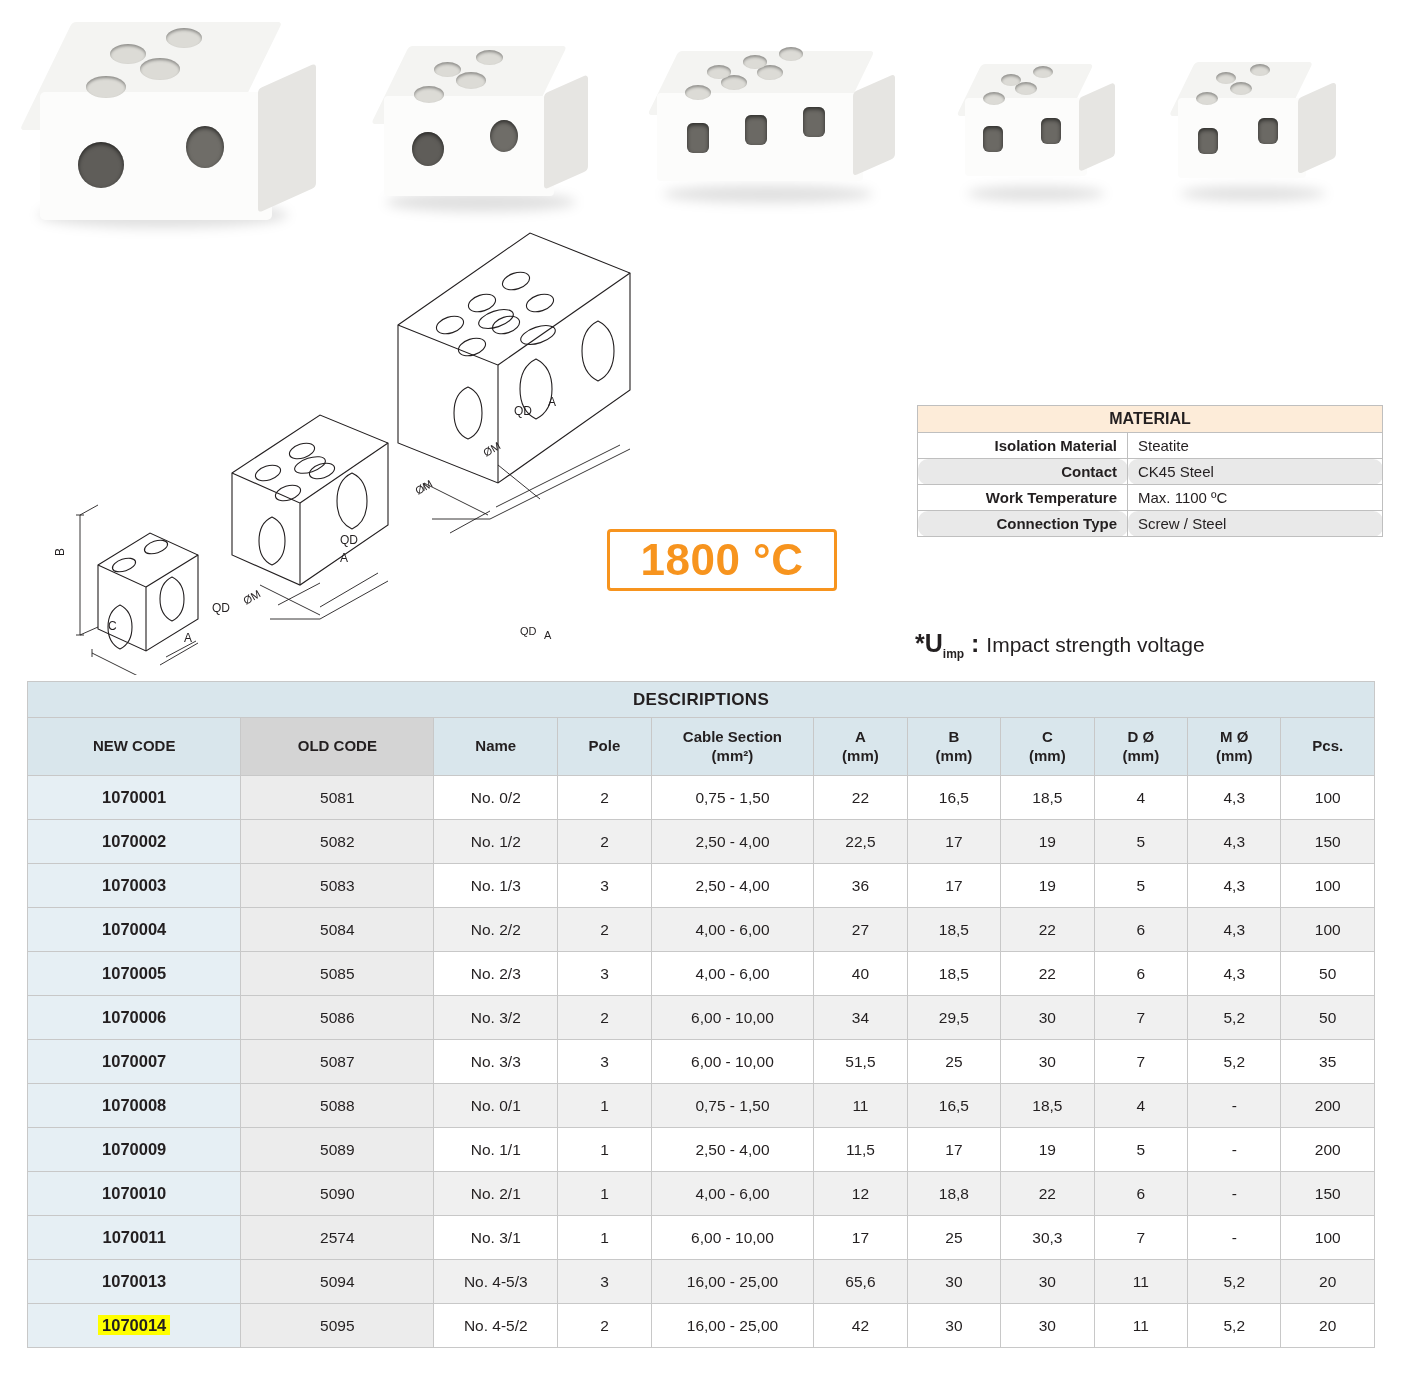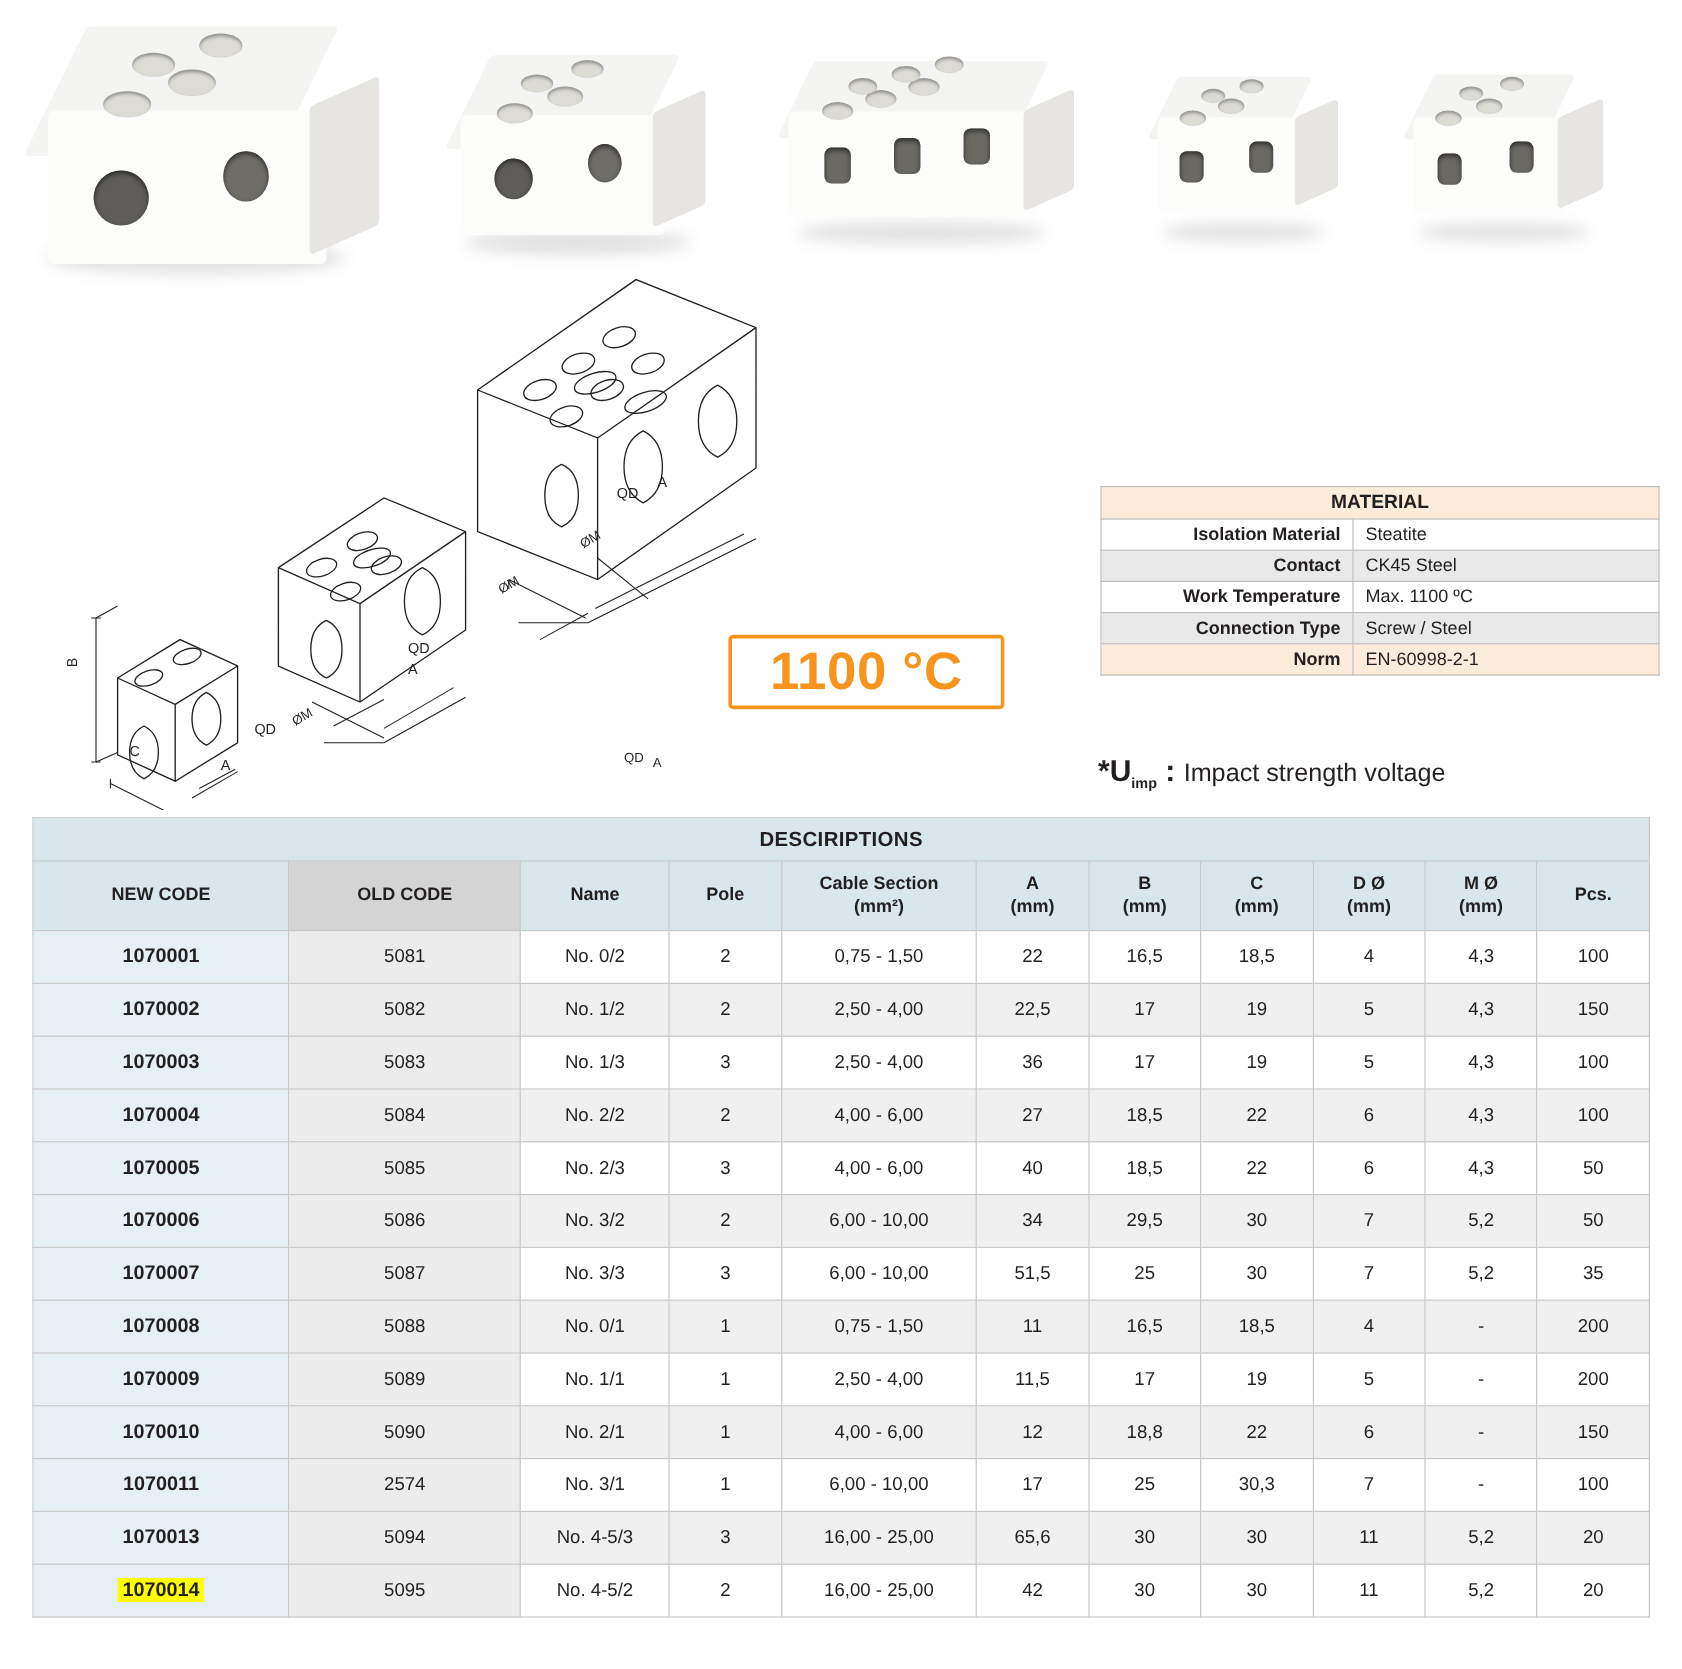--- a/index.html
+++ b/index.html
@@ -74,21 +74,21 @@
     padding: 4px 10px;
     height: 18px;
   }
   .material .hdr {
     background: #fdecd9;
     text-align: center;
     font-weight: bold;
     font-size: 16px;
   }
   .material .lbl { font-weight: bold; width: 210px; text-align: right; }
-  .material tr.alt td { background: #e9e9e9; }
+  .material tr.alt td { background: #e9e9e9; border-radius: 10px; }
   .material tr.alt2 td { background: #ffffff; }
   .material tr.norm td { background: #fdecd9; }
 
   .uimp {
     position: absolute; left: 915px; top: 629px;
     font-size: 23px;
   }
   .uimp b { font-size: 25px; }
   .uimp sub { font-size: 12px; }
   .uimp .rest { font-weight: normal; font-size: 21px; }
@@ -305,21 +305,21 @@
     <div style="position:absolute; left:494px; top:189px; font-size:12px;">QD</div>
     <div style="position:absolute; left:528px; top:180px; font-size:12px;">A</div>
     <div style="position:absolute; left:320px; top:318px; font-size:12px;">QD</div>
     <div style="position:absolute; left:320px; top:336px; font-size:12px;">A</div>
     <div style="position:absolute; left:192px; top:386px; font-size:12px;">QD</div>
     <div style="position:absolute; left:164px; top:416px; font-size:12px;">A</div>
     <div style="position:absolute; left:88px; top:404px; font-size:12px;">C</div>
     <div style="position:absolute; left:36px; top:330px; font-size:12px; transform:rotate(-90deg);">B</div>
   </div>
 
-  <div class="badge">1100 °C</div>
+  <div class="badge">1800 °C</div>
 
   <table class="material">
     <tbody>
       <tr>
           <td class="hdr" colspan="2">MATERIAL</td>
         </tr>
       <tr class="alt2">
         <td class="lbl">Isolation Material</td>
         <td>Steatite</td>
       </tr>
@@ -327,24 +327,20 @@
         <td class="lbl">Contact</td>
         <td>CK45 Steel</td>
       </tr>
       <tr class="alt2">
         <td class="lbl">Work Temperature</td>
         <td>Max. 1100 ºC</td>
       </tr>
       <tr class="alt">
         <td class="lbl">Connection Type</td>
         <td>Screw / Steel</td>
-      </tr>
-      <tr class="norm">
-        <td class="lbl">Norm</td>
-        <td>EN-60998-2-1</td>
       </tr>
     </tbody>
   </table>
 
   <div class="uimp">
     <b>*</b><b>U</b><b><sub>imp</sub></b><b> : </b><span class="rest">Impact strength voltage</span>
   </div>
 
   <table class="main">
     <thead>

